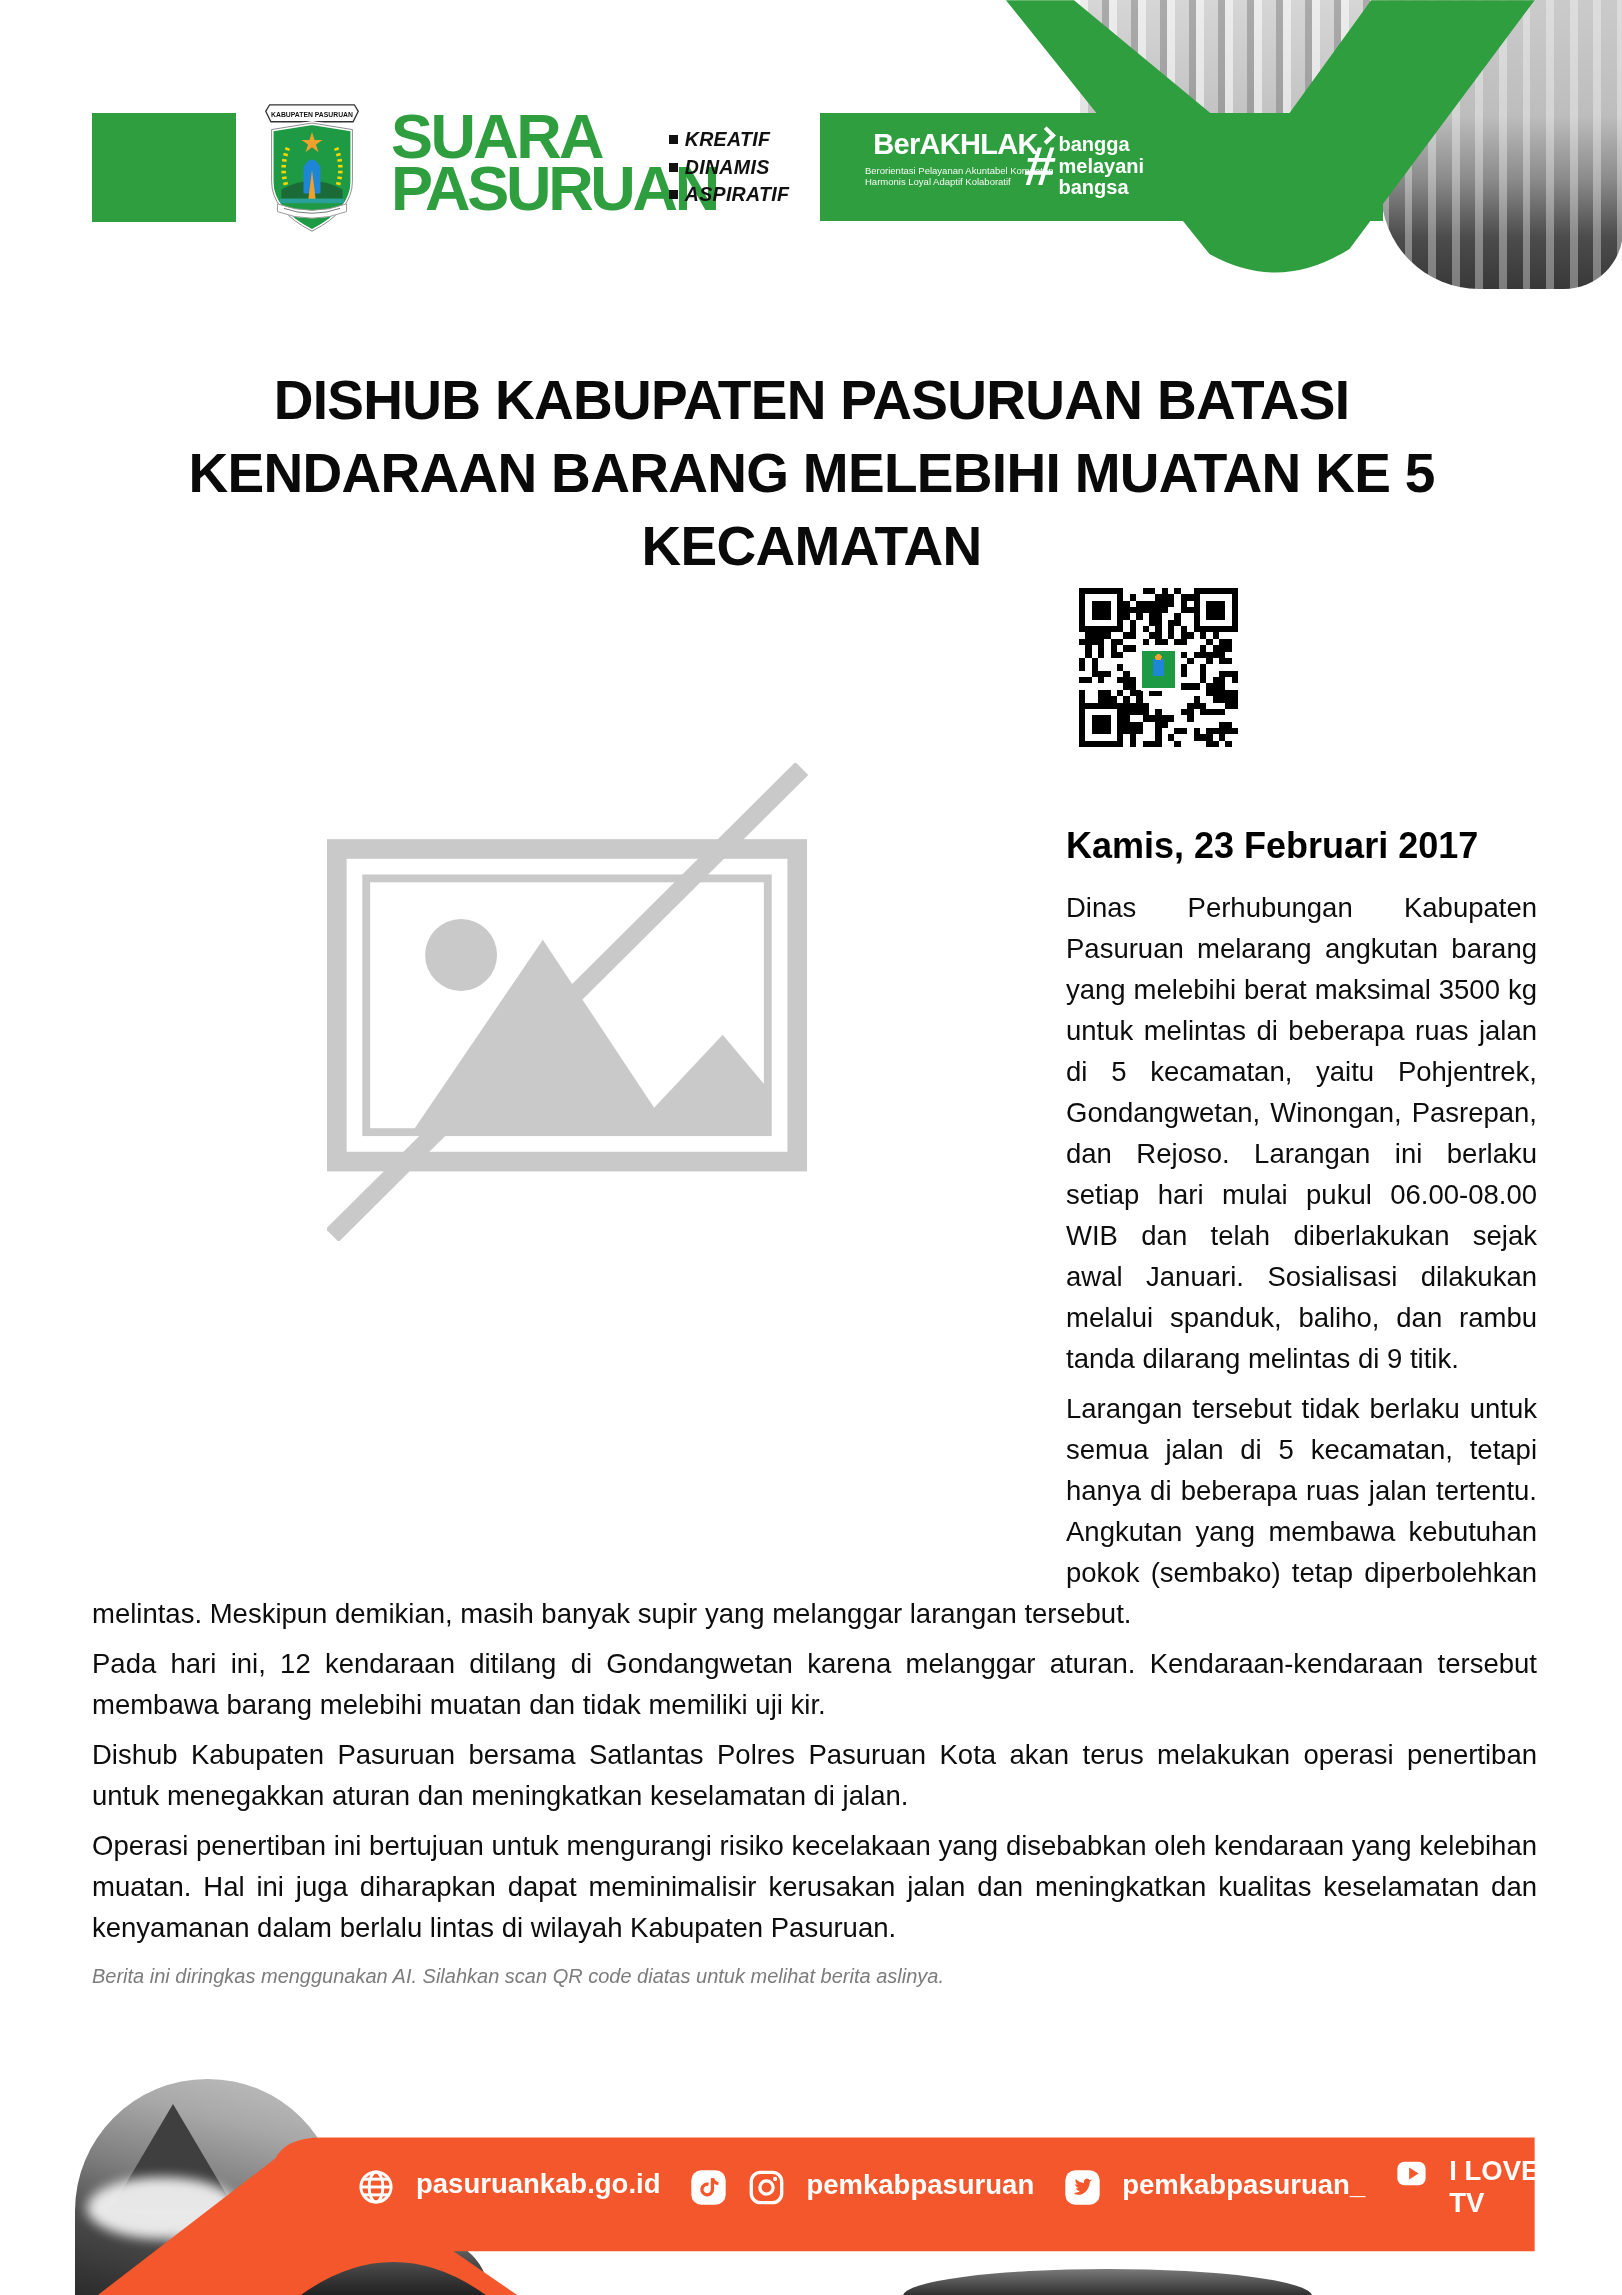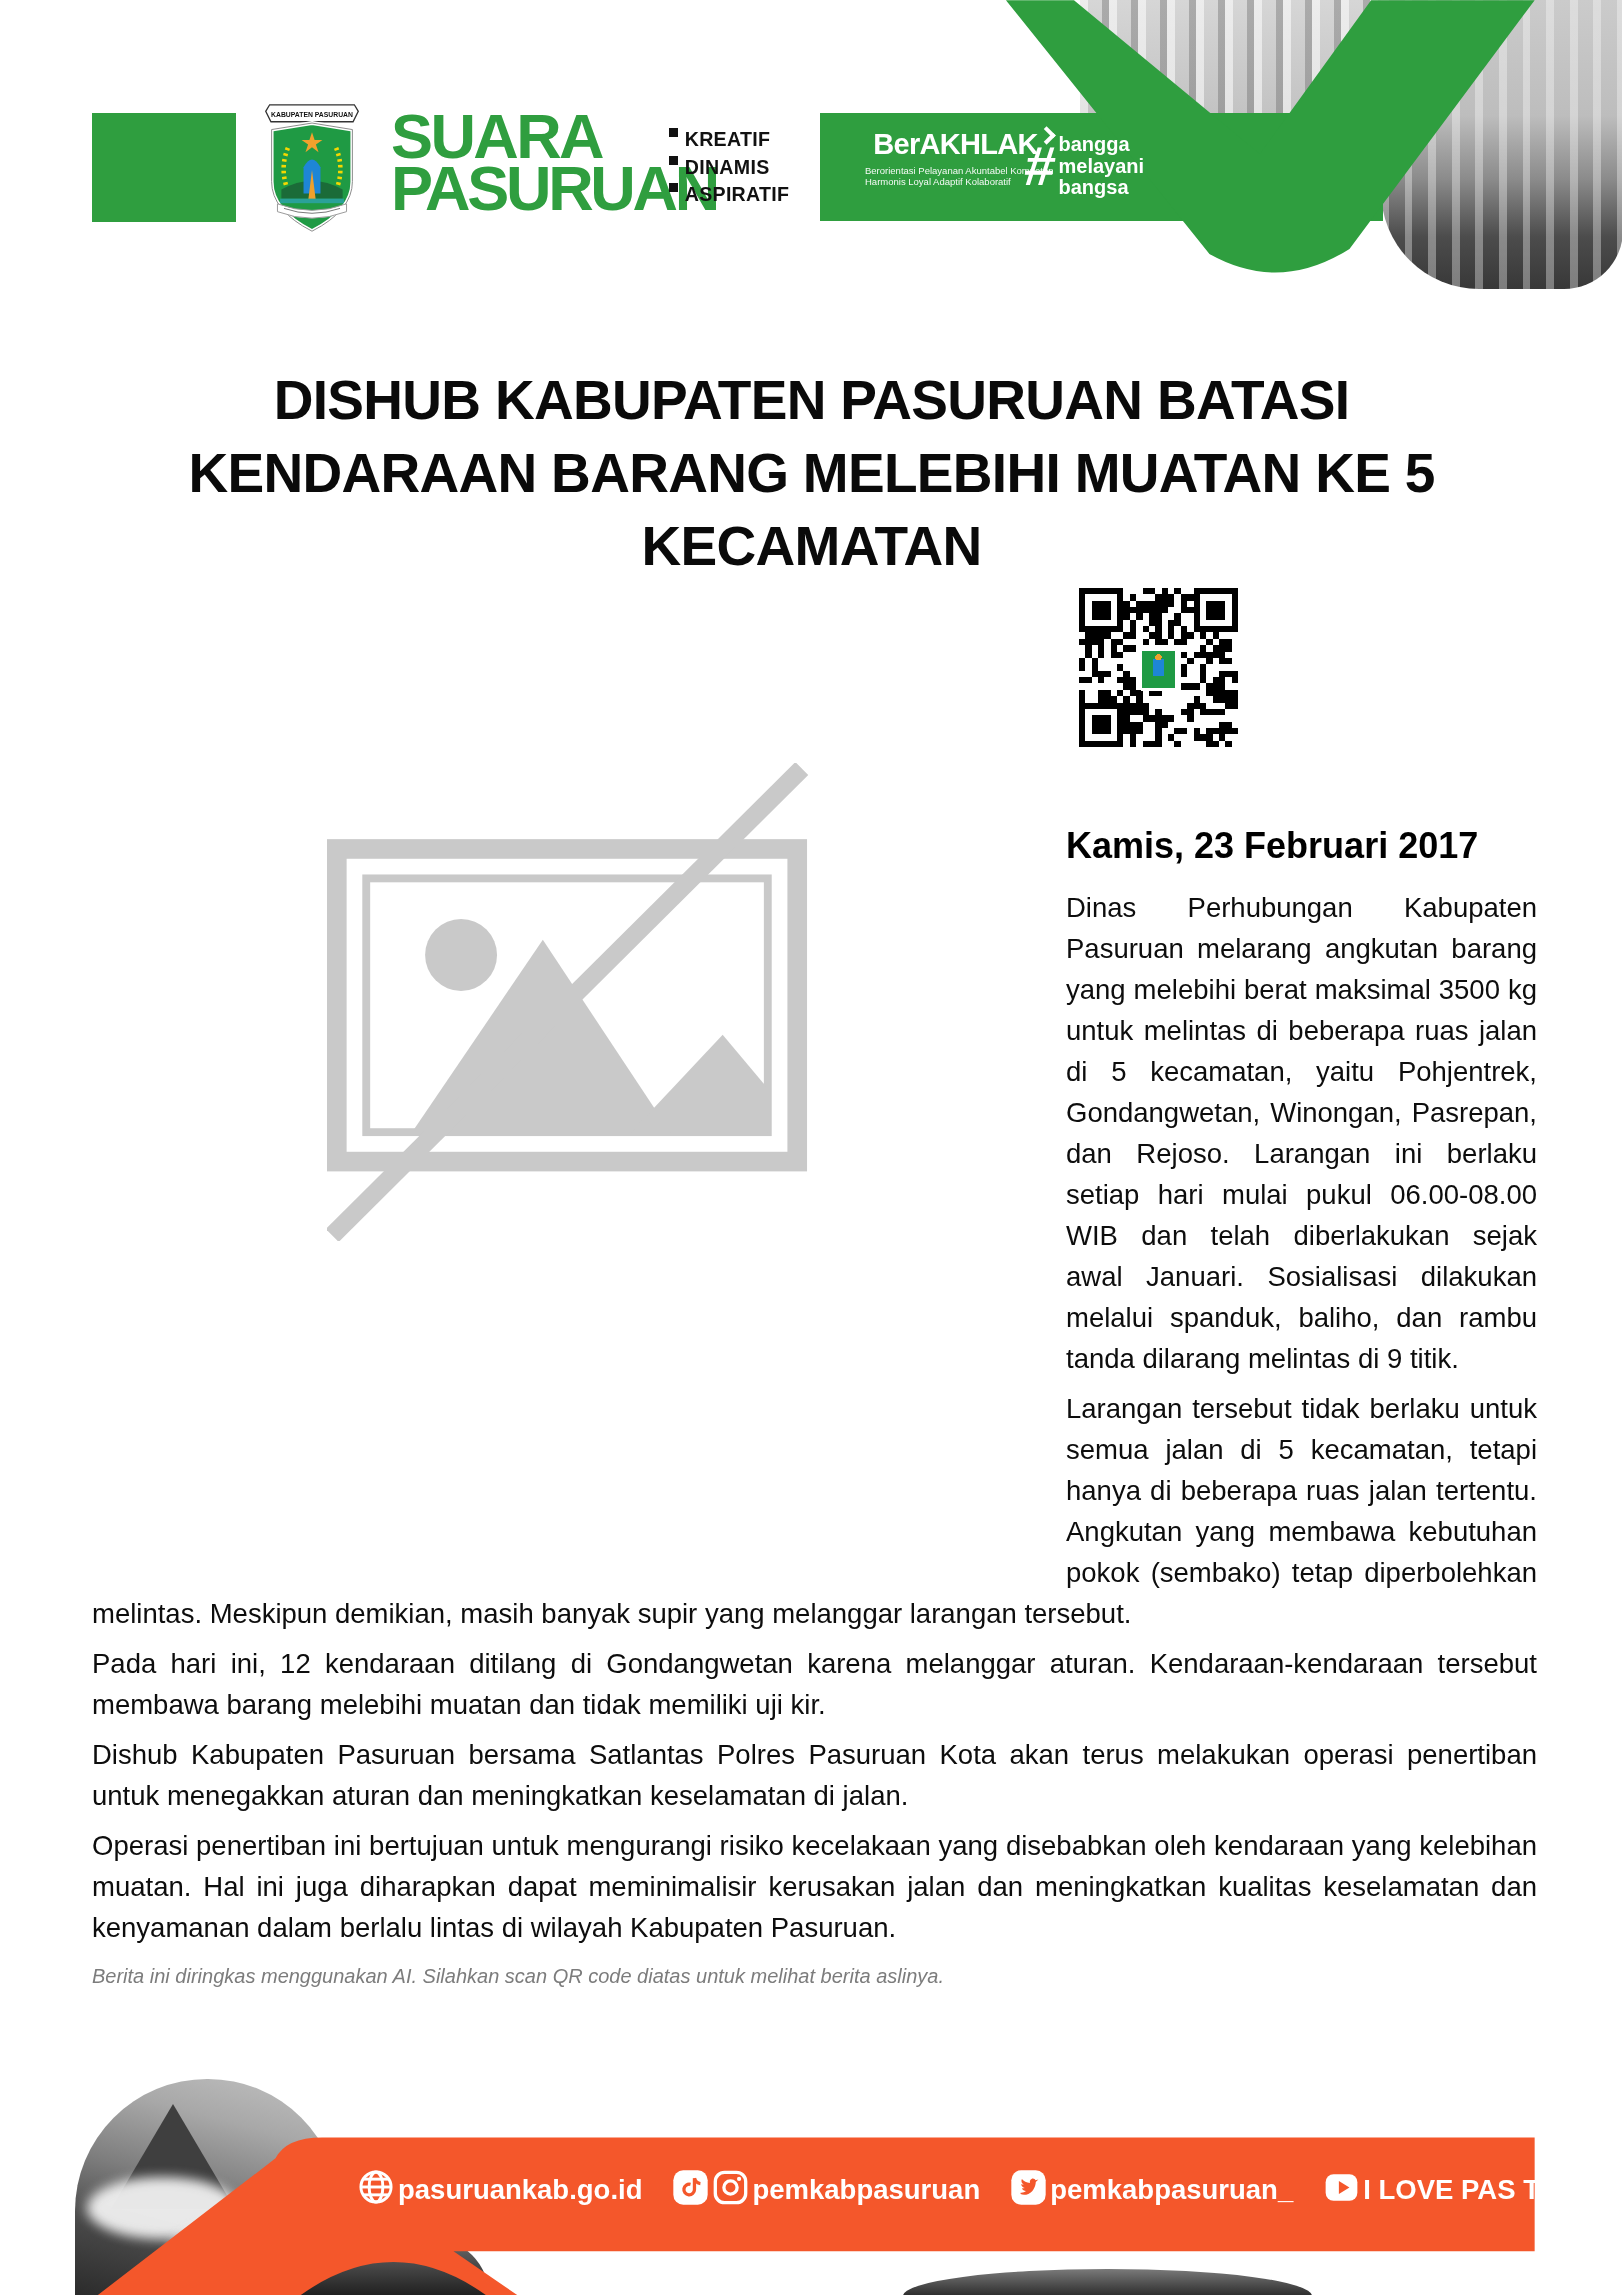--- a/index.html
+++ b/index.html
@@ -12,21 +12,21 @@
         font-family:"Liberation Sans", sans-serif;color:#000;}
   .abs{position:absolute;}
 
   
   .green-rect{left:92px;top:113px;width:144px;height:109px;background:var(--green);}
   .crest{left:254px;top:102px;width:116px;height:132px;}
   .masthead-text{left:391px;top:110px;line-height:52px;font-weight:bold;color:var(--green);
                  font-size:63px;letter-spacing:-2.6px;}
   .masthead-text .l2{letter-spacing:-3.3px;}
   .taglines{left:669px;top:128px;}
-  .tagline{display:flex;margin-bottom:4.6px;}
+  .tagline{display:flex;align-items:center;margin-bottom:4.6px;font-style:italic;}
   .tagline .sq{width:9.2px;height:9.2px;background:#111;margin-right:6.5px;}
   .tagline .tx{font-size:19.6px;font-weight:bold;color:#111;letter-spacing:0.3px;}
 
   .band-right{left:820px;top:113px;width:563px;height:108px;background:var(--green);z-index:2;}
   .berakhlak{left:865px;top:128px;z-index:4;color:#fff;}
   .berakhlak .ttl{font-size:29px;font-weight:bold;letter-spacing:-0.7px;display:flex;align-items:flex-start;justify-content:flex-end;}
   .chev{width:9.2px;height:9.2px;border-top:4.6px solid #fff;border-right:4.6px solid #fff;
         transform:rotate(45deg);margin:1.3px 0 0 2.6px;}
   .berakhlak .sub{font-size:9.5px;line-height:11px;margin-top:3.9px;opacity:.95;}
   .bangga{left:1024px;top:134px;z-index:4;display:flex;align-items:center;color:#fff;}
@@ -66,21 +66,21 @@
   .dome-big .cloud{position:absolute;background:#f1f1f1;border-radius:50%;filter:blur(5.9px);opacity:.95;}
   .dome-big .c1{left:11.8px;top:98px;width:151px;height:62px;}
   .dome-big .c2{left:98px;top:141px;width:137px;height:56px;}
   .rocks{left:296px;top:2238px;width:193px;height:58px;border-radius:97px 97px 0 0;z-index:1;
     background:linear-gradient(180deg,#6e6e6e,#1f1f1f);}
   .dome-center{left:903px;top:2269px;width:409px;height:27px;z-index:1;
     border-radius:50% 50% 0 0 / 100% 100% 0 0;
     background:linear-gradient(180deg,#7a7a7a,#2c2c2c);}
   .footer-band{left:0;top:2094px;width:1623px;height:202px;z-index:2;}
   .footer-row{left:357px;top:2159px;height:56px;z-index:3;display:flex;align-items:center;gap:30px;}
-  .fgroup{display:flex;align-items:flex-end;gap:3px;}
+  .fgroup{display:flex;align-items:flex-start;gap:21px;}
   .ftext{color:#fff;font-size:27.5px;font-weight:bold;letter-spacing:0;}
   .ficon{display:block;}
 </style>
 </head>
 <body>
 
 <div class="page">
 
   <div>
     <div class="abs green-rect"></div>

